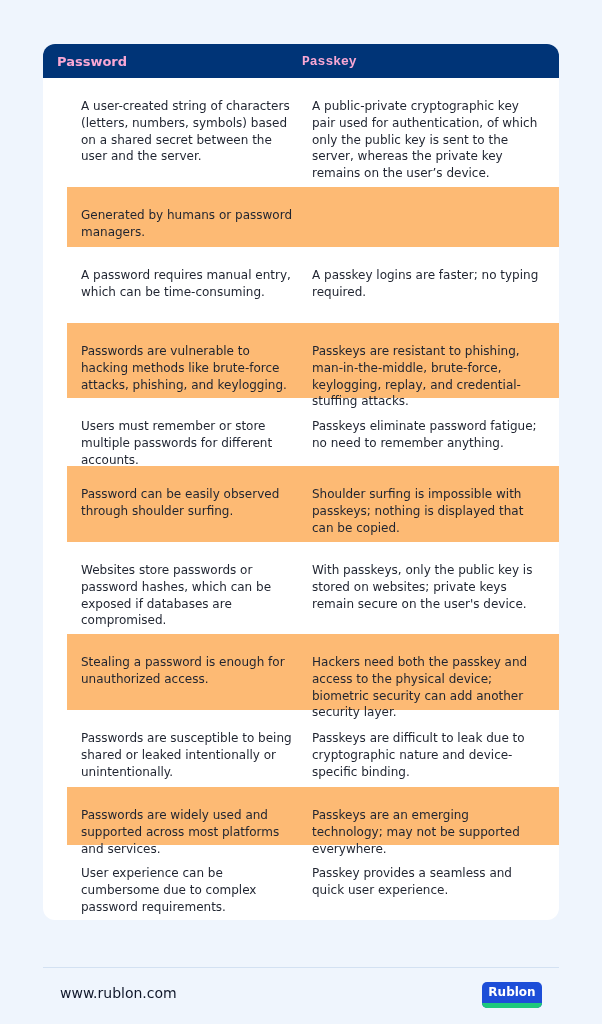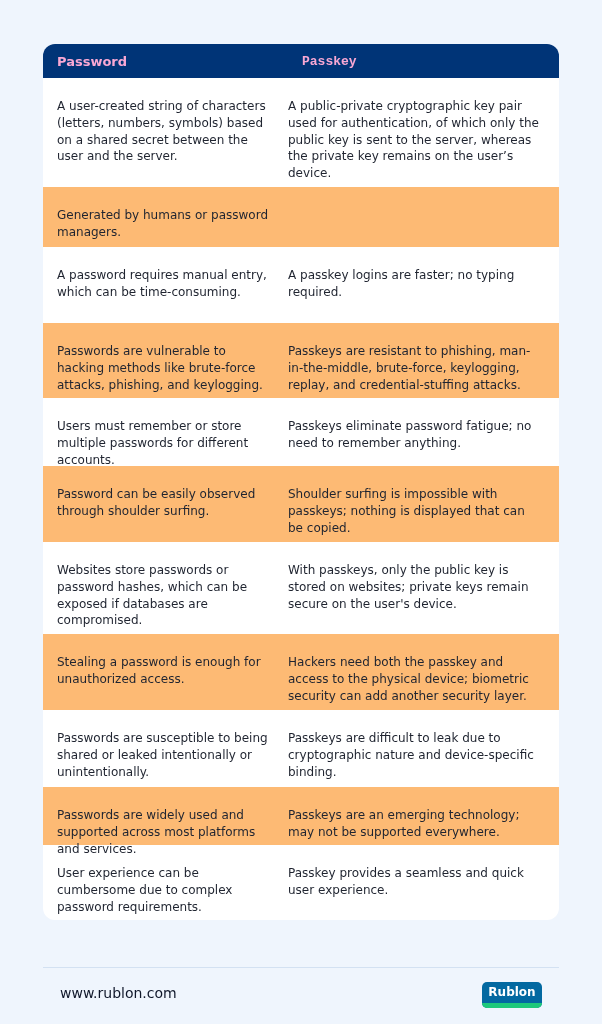--- a/index.html
+++ b/index.html
@@ -14,33 +14,33 @@
     position: absolute; left: 43px; top: 44px; width: 516px;
     border-radius: 12px; overflow: hidden; background: #ffffff;
   }
   .thead {
     display: flex; height: 34px; align-items: center;
     background: #003477; color: #f9a8d4;
     font-weight: bold; font-size: 13px;
   }
   .thead .c1 { width: 245px; padding-left: 14px; }
   .thead .c2 { flex: 1; padding-left: 0; font-family: Liberation Mono, monospace; }
-  .row { display: flex; box-sizing: border-box; padding-top: 20px; }
+  .row { display: flex; box-sizing: border-box; padding-top: 20px; margin-left: 24px; }
   .row.alt { background: #fdba74; }
   .row .c1 { width: 245px; padding-left: 14px; padding-right: 14px; box-sizing: border-box; font-size: 12px; line-height: 16.8px; }
   .row .c2 { flex: 1; padding-right: 16px; font-size: 12px; line-height: 16.8px; }
   .footer-line {
     position: absolute; left: 43px; top: 967px; width: 516px; height: 1px; background: #d3e1f2;
   }
   .footer-url {
     position: absolute; left: 60px; top: 985px; font-size: 14px; color: #0f172a;
   }
   .logo {
     position: absolute; left: 482px; top: 982px; width: 60px; height: 26px;
-    border-radius: 5px; overflow: hidden; background: #0369a1;
+    border-radius: 5px; overflow: hidden; background: #1d4ed8;
   }
   .logo .txt {
     display: block; text-align: center; color: #ffffff; font-weight: bold;
     font-size: 12px; line-height: 21px; height: 21px;
   }
   .logo .bar { position: absolute; left: 0; bottom: 0; width: 100%; height: 5px; background: #1ec97b; }
 </style>
 </head>
 <body>
 

